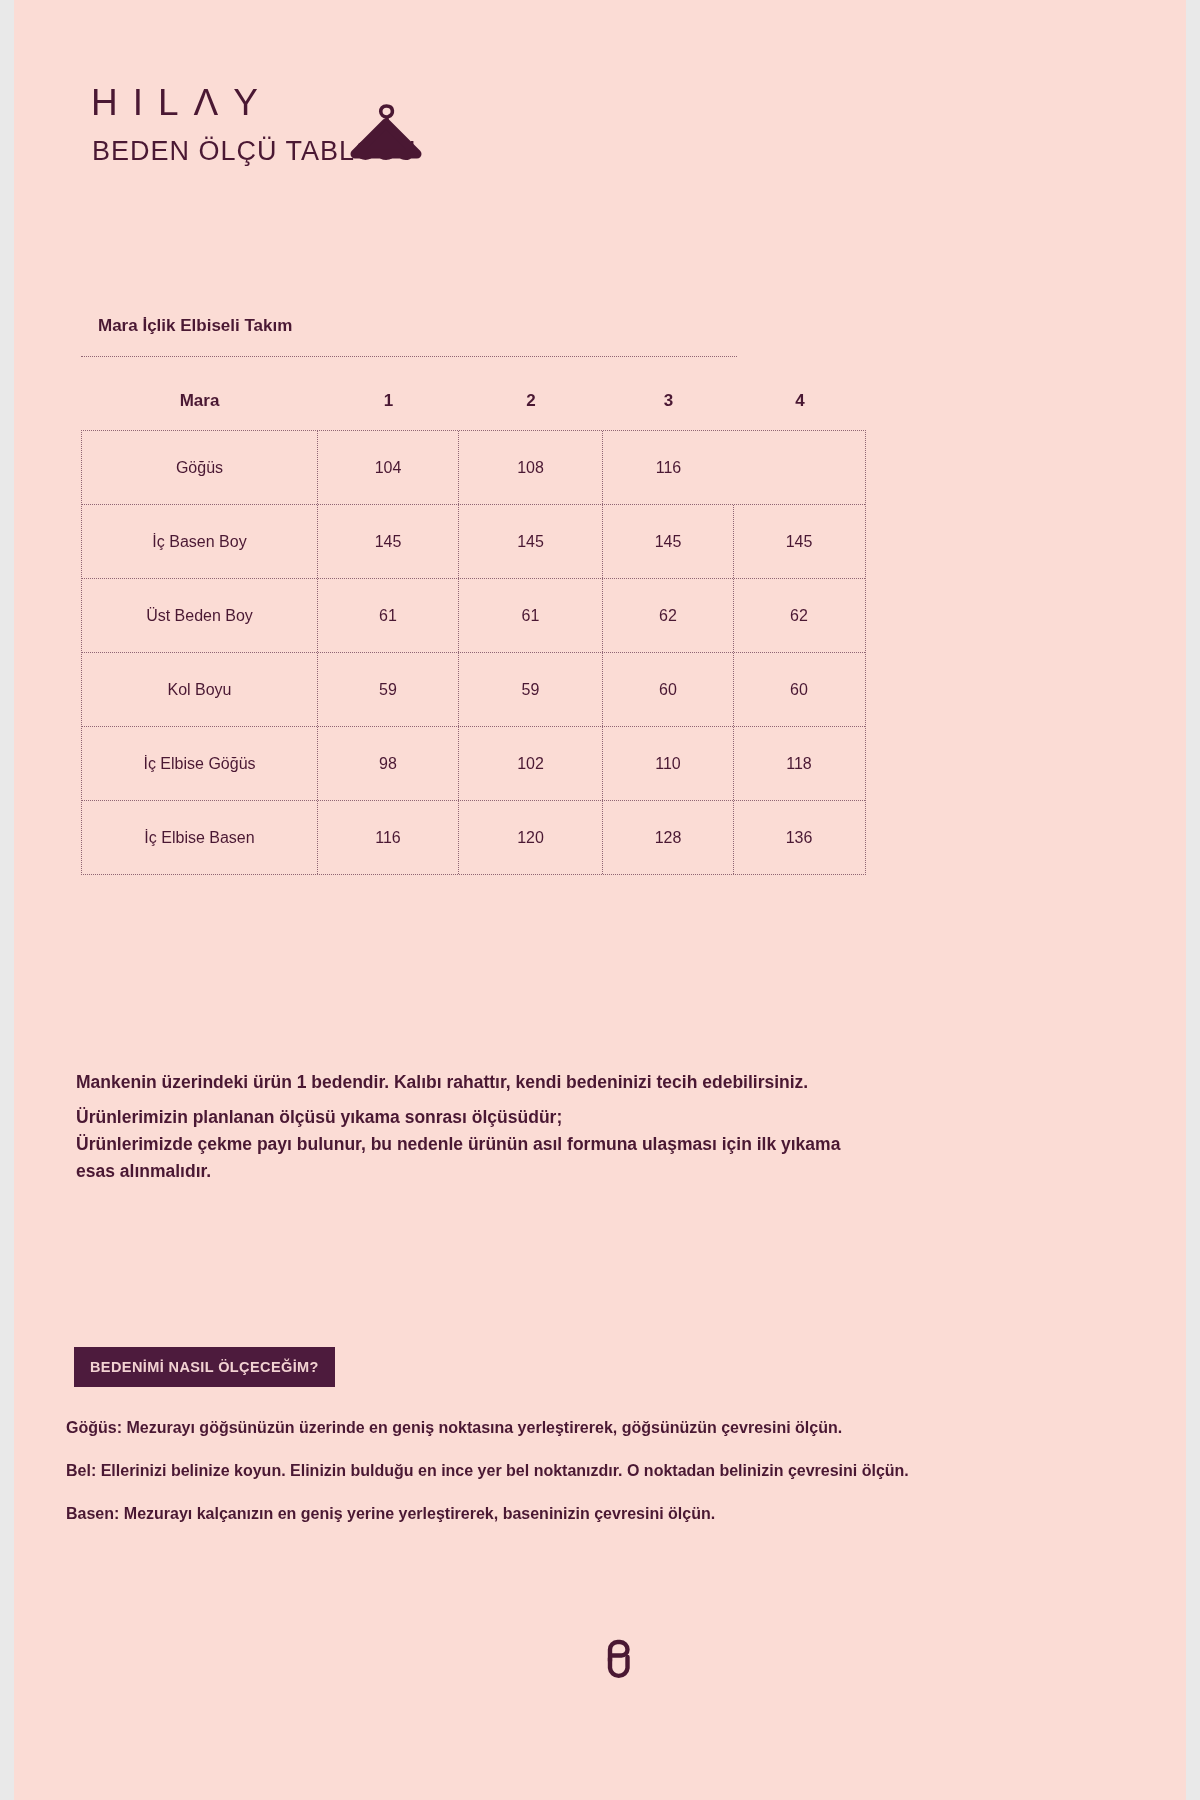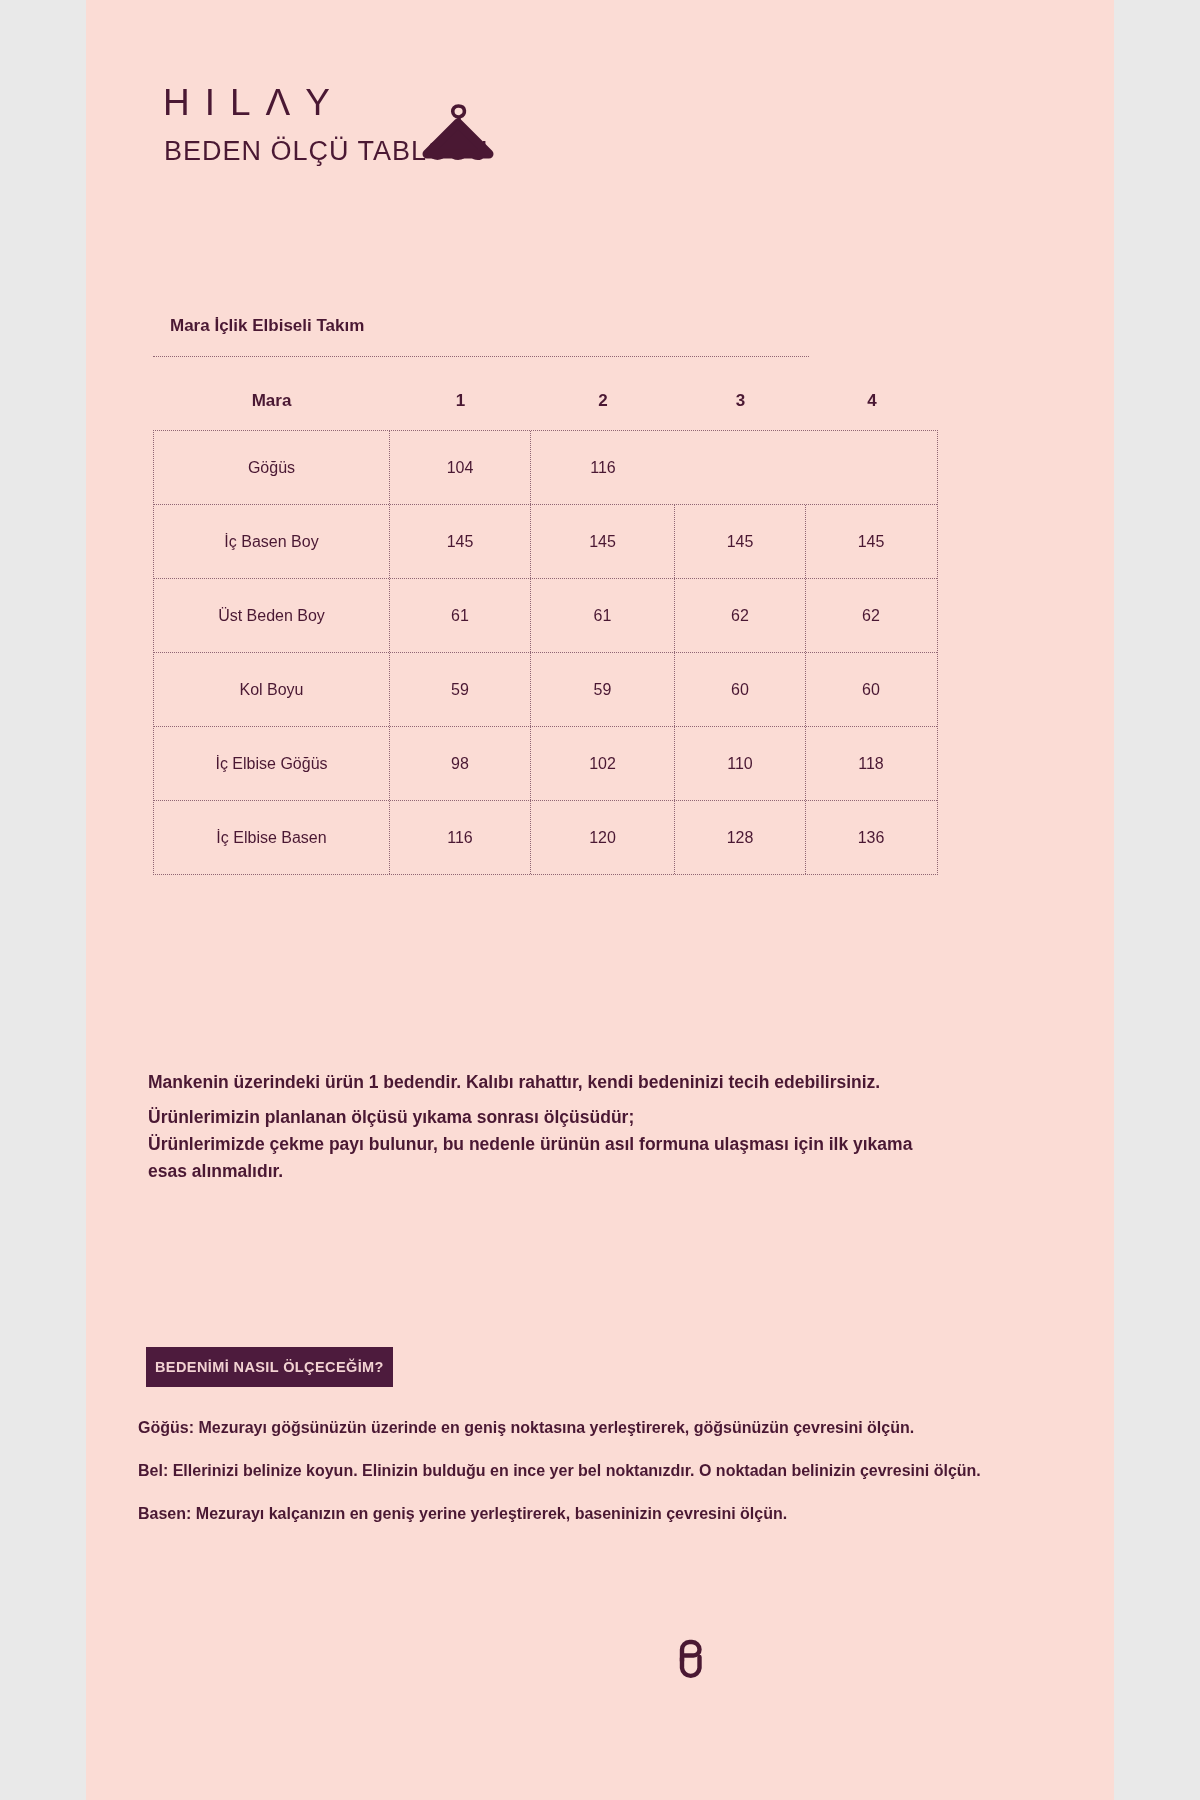--- a/index.html
+++ b/index.html
@@ -5,21 +5,21 @@
   :root{
     --background:#fbdcd5;
     --primary:#4a1833;
     --button-bg:#4d1b3d;
     --button-text:#f2d2d2;
     --line:rgba(74,24,51,.6);
   }
   *{margin:0;padding:0;box-sizing:border-box;}
   body{background:#e9e9e9;font-family:"Liberation Sans",sans-serif;}
   .page{
-    position:relative;width:1028px;height:1800px;margin:0 auto;
+    position:relative;width:1172px;height:1800px;margin:0 auto;
     background:var(--background);color:var(--primary);overflow:hidden;
   }
   .abs{position:absolute;}
 
   
   .brand-logo{left:77px;top:82px;font-size:37px;font-weight:400;letter-spacing:15px;color:var(--primary);}
   .brand-subtitle{left:78px;top:136px;font-size:27px;font-weight:400;letter-spacing:1px;color:var(--primary);}
   .hanger{left:336px;top:102px;}
 
   
@@ -39,21 +39,21 @@
 
   
   .size-legend{left:62px;top:1022px;font-size:19px;font-weight:700;}
   .model-note{left:62px;top:1072px;font-size:17.5px;font-weight:700;}
   .wash-note{left:62px;top:1104px;font-size:17.5px;font-weight:700;line-height:27px;white-space:pre-line;}
 
   
   .measure-button{
     left:60px;top:1347px;display:inline-block;background:var(--button-bg);
     color:var(--button-text);font-size:14.5px;font-weight:700;letter-spacing:.4px;
-    padding:12px 9px;border:none;cursor:pointer;font-family:"Liberation Sans",sans-serif;
+    padding:12px 16px;border:none;cursor:pointer;font-family:"Liberation Sans",sans-serif;
   }
   .tips{left:52px;top:1416px;width:1100px;}
   .tip{font-size:16px;font-weight:700;line-height:24px;margin-bottom:19px;}
 
   .monogram{left:584px;top:1636px;}
 </style>
 </head>
 <body>
 
 <div class="page">
@@ -75,20 +75,21 @@
       <div class="hcell">Mara</div>
       <div class="hcell">1</div>
       <div class="hcell">2</div>
       <div class="hcell">3</div>
       <div class="hcell">4</div>
     </div>
     <div class="tbody">
         <div class="trow">
           <div class="tcell">Göğüs</div>
           <div class="tcell">104</div>
+          <div class="tcell">108</div>
           <div class="tcell">116</div>
         </div>
         <div class="trow">
           <div class="tcell">İç Basen Boy</div>
           <div class="tcell">145</div>
           <div class="tcell">145</div>
           <div class="tcell">145</div>
           <div class="tcell">145</div>
         </div>
         <div class="trow">

